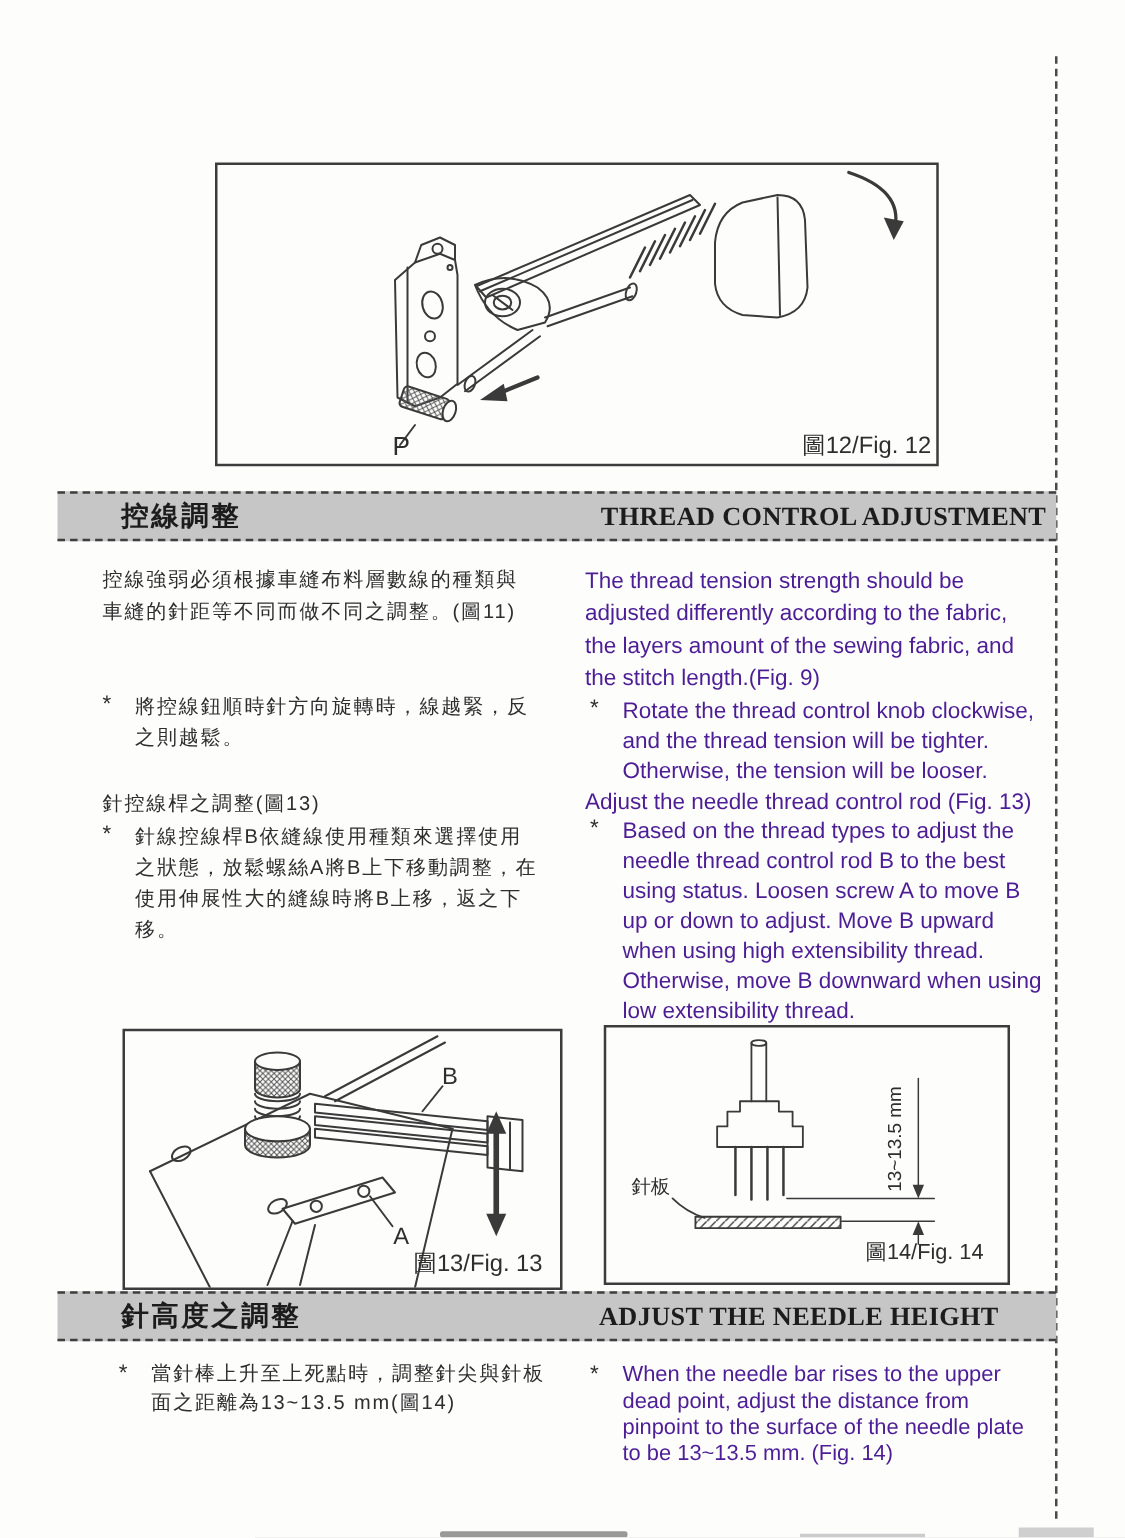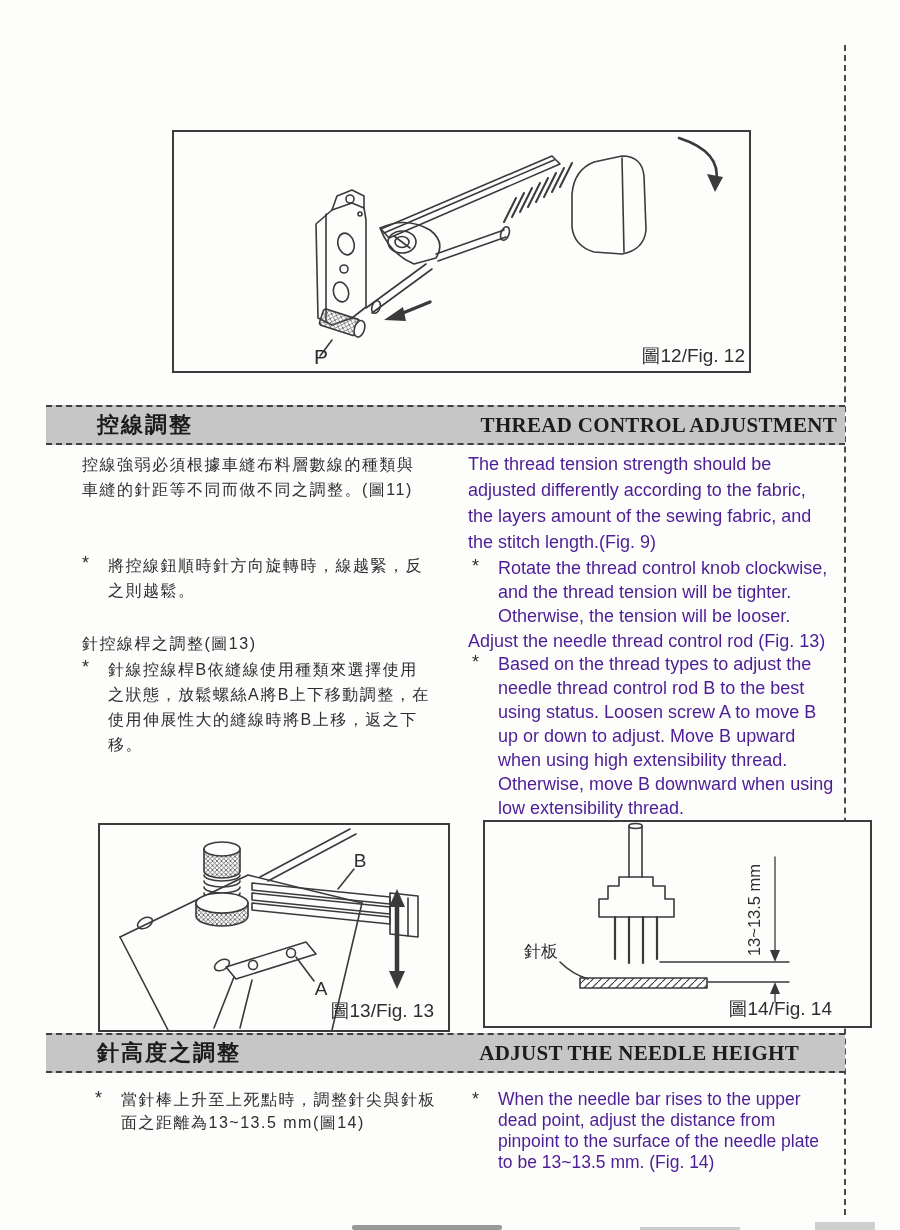--- a/index.html
+++ b/index.html
@@ -107,21 +107,21 @@
         <g stroke-width="3.4">
           <path d="M256,170 L224,183"></path>
           <polygon points="210,188 229,175 232,189" fill="#3a3a3a" stroke="none"></polygon>
         </g>
       </g>
       <text x="140" y="232" font-size="21">P</text>
       <text x="571" y="230" font-size="19" text-anchor="end">圖12/Fig. 12</text>
     </svg>
   </div>
 
-  <div class="hbar" style="top:393px;margin-top:12px;">
+  <div class="hbar" style="top:393px;">
     <span class="zh">控線調整</span>
     <span class="en" style="right:8px;">THREAD CONTROL ADJUSTMENT</span>
   </div>
 
   <div class="abs zh-text" style="left:82px;top:452px;width:390px;">控線強弱必須根據車縫布料層數線的種類與
 車縫的針距等不同而做不同之調整。(圖11)</div>
 
   <div class="abs bullet-row" style="left:82px;top:553px;width:392px;">
     <span class="bullet">*</span>
     <span class="zh-text">將控線鈕順時針方向旋轉時，線越緊，反
@@ -211,21 +211,21 @@
           <polygon points="297,64 289,82 305,82" fill="#3a3a3a" stroke="none"></polygon>
           <polygon points="297,164 289,146 305,146" fill="#3a3a3a" stroke="none"></polygon>
         </g>
       </g>
       <text x="260" y="42" font-size="19" text-anchor="middle">B</text>
       <text x="221" y="170" font-size="19" text-anchor="middle">A</text>
       <text x="334" y="192" font-size="19" text-anchor="end">圖13/Fig. 13</text>
     </svg>
   </div>
 
-  <div class="figbox" style="left:483px;top:820px;width:389px;height:208px;">
+  <div class="figbox" style="left:483px;top:820px;width:325px;height:208px;">
     <svg viewBox="0 0 351 204">
       <defs>
         <pattern id="hatch14" width="8" height="8" patternUnits="userSpaceOnUse">
           <path d="M0,8 L8,0" stroke="#3a3a3a" stroke-width="1.2"></path>
         </pattern>
       </defs>
       <g stroke="#3a3a3a" fill="none" stroke-width="1.6" stroke-linejoin="round" stroke-linecap="round">
 
         <g>
           <path d="M127,4 L127,55 M140,4 L140,55"></path>

